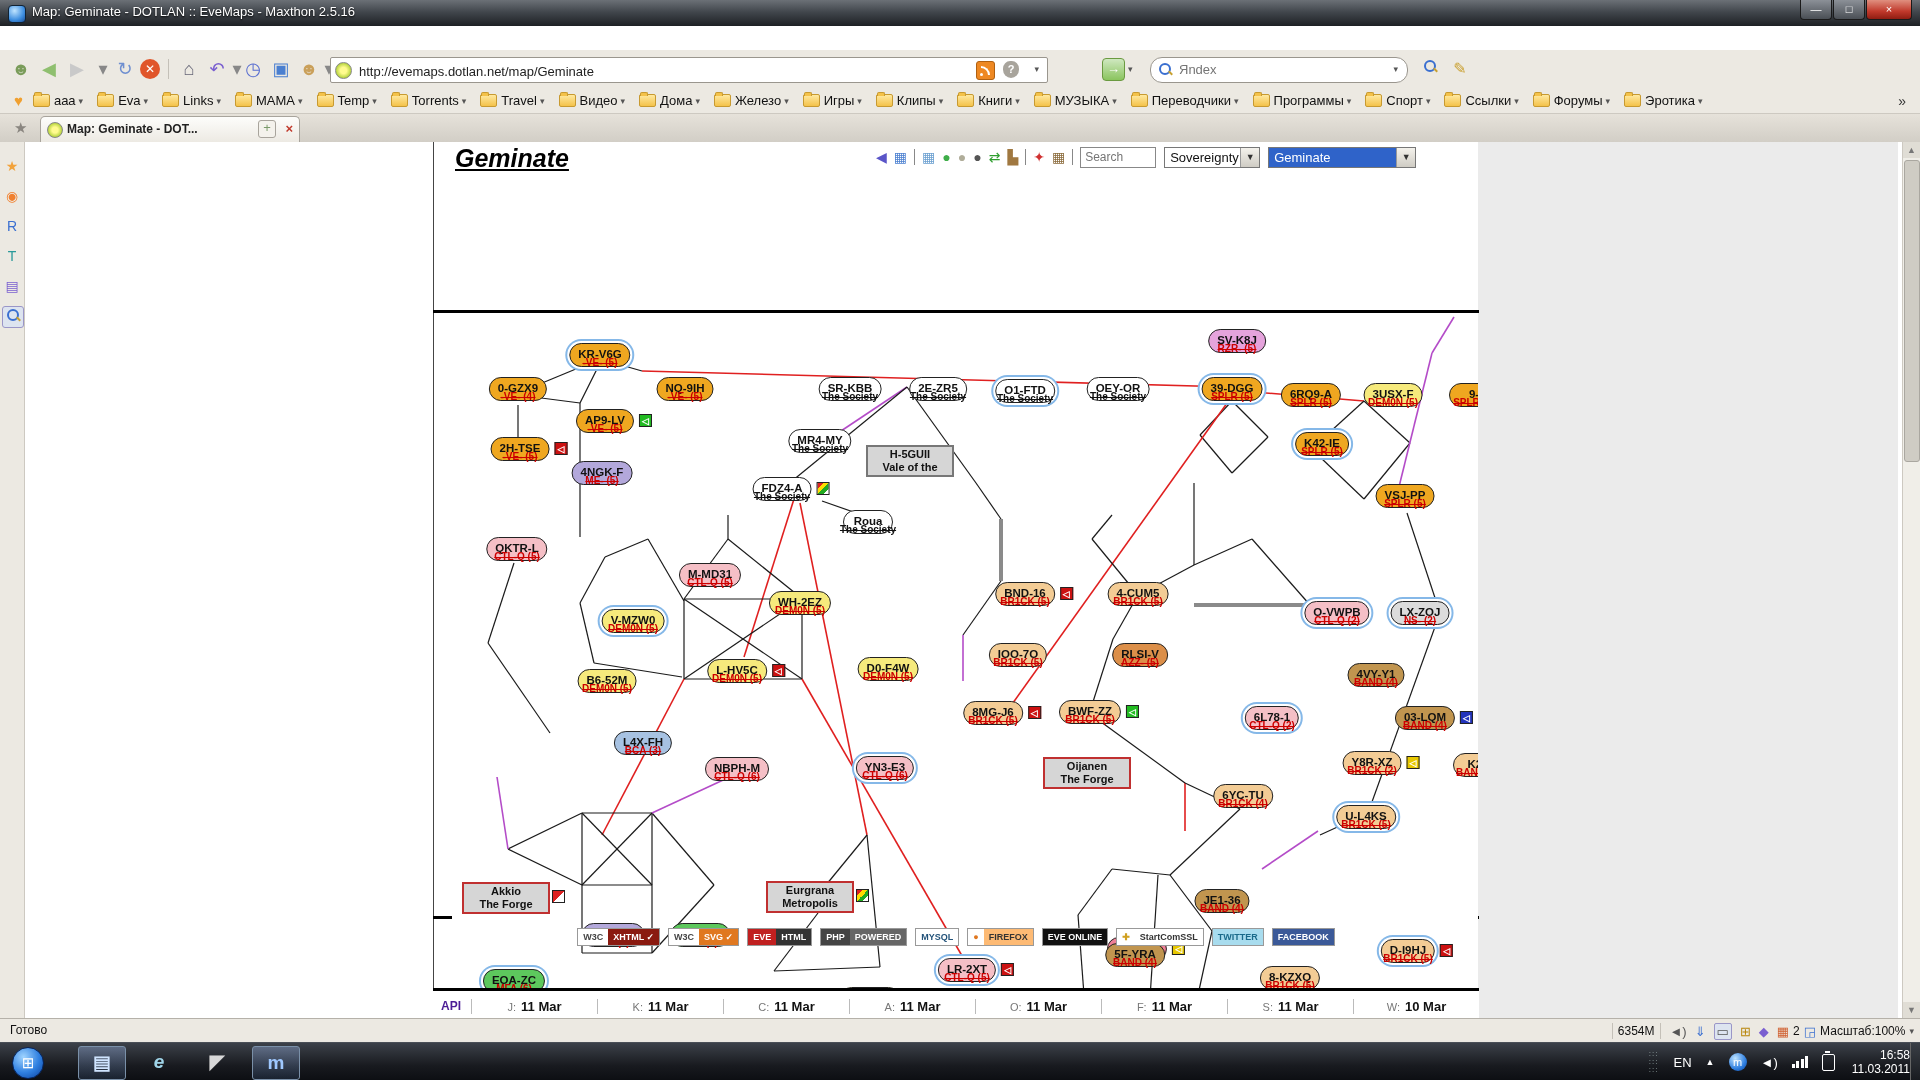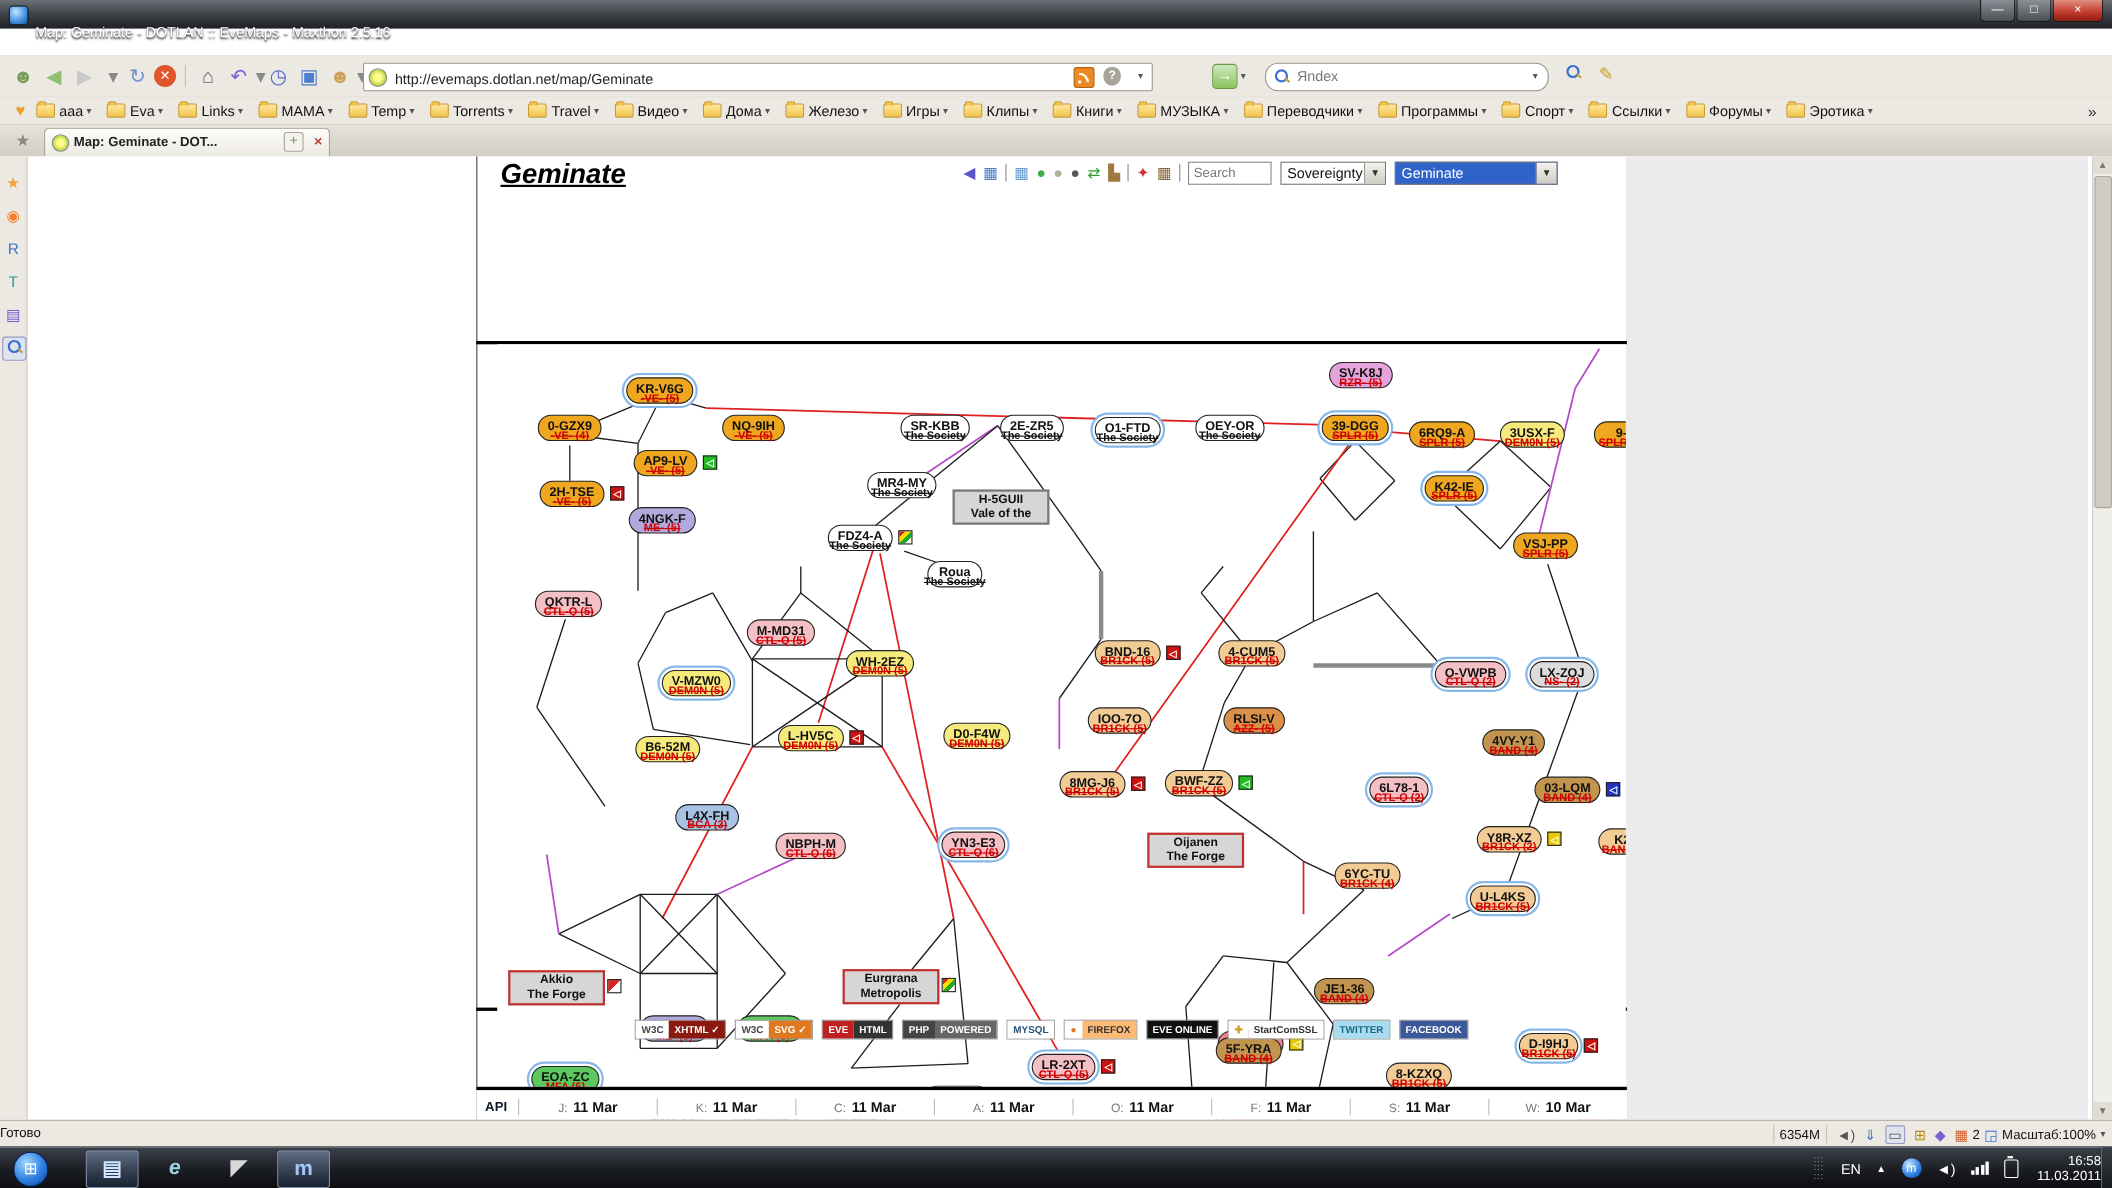--- a/index.html
+++ b/index.html
@@ -3,21 +3,21 @@
 <meta charset="utf-8">
 <style>
   html,body{margin:0;padding:0;background:#777;}
   #screen{position:relative;width:1920px;height:1080px;background:#fff;overflow:hidden;
           font-family:"Liberation Sans",sans-serif;color:#111;}
   
   .titlebar{position:absolute;left:0;top:0;width:1920px;height:26px;
     background:linear-gradient(#6b7076 0%,#42474d 45%,#1d2024 100%);}
   .app-icon{position:absolute;left:8px;top:5px;width:16px;height:16px;border-radius:4px;
     background:radial-gradient(circle at 35% 30%,#bfe4ff,#3f8fe0 60%,#1a4f9a);border:1px solid #123;}
-  .wtitle{position:absolute;left:32px;top:22px;font-size:13px;color:#fff;text-shadow:0 1px 2px #000;}
+  .wtitle{position:absolute;left:32px;top:4px;font-size:13px;color:#fff;text-shadow:0 1px 2px #000;}
   .winbtns{position:absolute;right:8px;top:0;display:flex;}
   .winbtn{width:30px;height:19px;border:1px solid #1a1a1a;border-top:none;
     background:linear-gradient(#8b9097,#4a4f55);color:#fff;font-size:11px;line-height:18px;
     text-align:center;border-radius:0 0 4px 4px;margin-left:1px;}
   .winbtn.close{width:44px;background:linear-gradient(#e08f7f,#c0392b 60%,#8f1d12);}
   
   .menubar{position:absolute;left:0;top:26px;width:1920px;height:24px;background:#ece9e2;
     border-bottom:1px solid #d8d4cc;display:flex;align-items:center;padding-left:10px;box-sizing:border-box;}
   .menu-item{font-size:13px;margin-right:24px;}
   
@@ -113,28 +113,28 @@
   .mk-r{background:#cc1111;} .mk-g{background:#22bb22;} .mk-y{background:#e8c800;} .mk-b{background:#2233bb;}
   .mk-flag{background:linear-gradient(135deg,#d22 25%,#fd0 25% 50%,#2a2 50% 75%,#fff 75%);}
   .mk-flag2{background:linear-gradient(135deg,#d22 50%,#fff 50%);}
   .sysbox .mk{top:6px;margin-left:4px;}
   
   .badges{position:absolute;left:433px;top:785px;width:1046px;text-align:center;}
   .badge{display:inline-flex;margin:0 4px;border:1px solid #999;height:16px;vertical-align:middle;}
   .badge i{font-style:normal;font-size:9px;font-weight:bold;line-height:16px;padding:0 5px;display:inline-block;text-align:center;}
   .apirow{position:absolute;left:433px;top:846px;width:1046px;height:30px;border-top:3px solid #000;
     display:flex;align-items:center;background:#fff;}
-  .api-label{font-size:12px;font-weight:bold;margin:0 10px 0 8px;color:#0f172a;}
+  .api-label{font-size:12px;font-weight:bold;margin:0 10px 0 8px;color:#4c1d95;}
   .api-cell{flex:1;text-align:center;border-left:1px solid #bbb;font-size:13px;}
   .api-cell .k{color:#777;font-size:11px;margin-right:5px;}
   .api-cell .v{font-weight:bold;}
   
   .statusbar{position:absolute;left:0;top:1018px;width:1920px;height:24px;background:#ece9e2;
     border-top:1px solid #b5b1a9;font-size:12px;}
-  .st-ready{position:absolute;left:0;top:4px;text-align:right;}
+  .st-ready{position:absolute;left:10px;top:4px;text-align:right;}
   .st-right{position:absolute;right:6px;top:0;height:24px;display:flex;align-items:center;}
   .st-sep{width:1px;height:16px;background:#c4c0b8;margin:0 5px;}
   .st-ico{margin:0 4px;font-size:13px;}
   .st-ico.pressed{border:1px solid #9a96c8;background:#dde4f0;border-radius:2px;padding:0 2px;}
   
   .taskbar{position:absolute;left:0;top:1042px;width:1920px;height:38px;
     background:linear-gradient(#3c4149,#181a1f 60%,#0c0e12);border-top:1px solid #4a4f57;}
   .orb{position:absolute;left:12px;top:4px;width:30px;height:30px;border-radius:50%;
     background:radial-gradient(circle at 35% 30%,#9fd4ff,#2f7fe0 55%,#0a3f9a);border:1px solid #06235a;
     color:#fff;text-align:center;line-height:29px;font-size:15px;}

